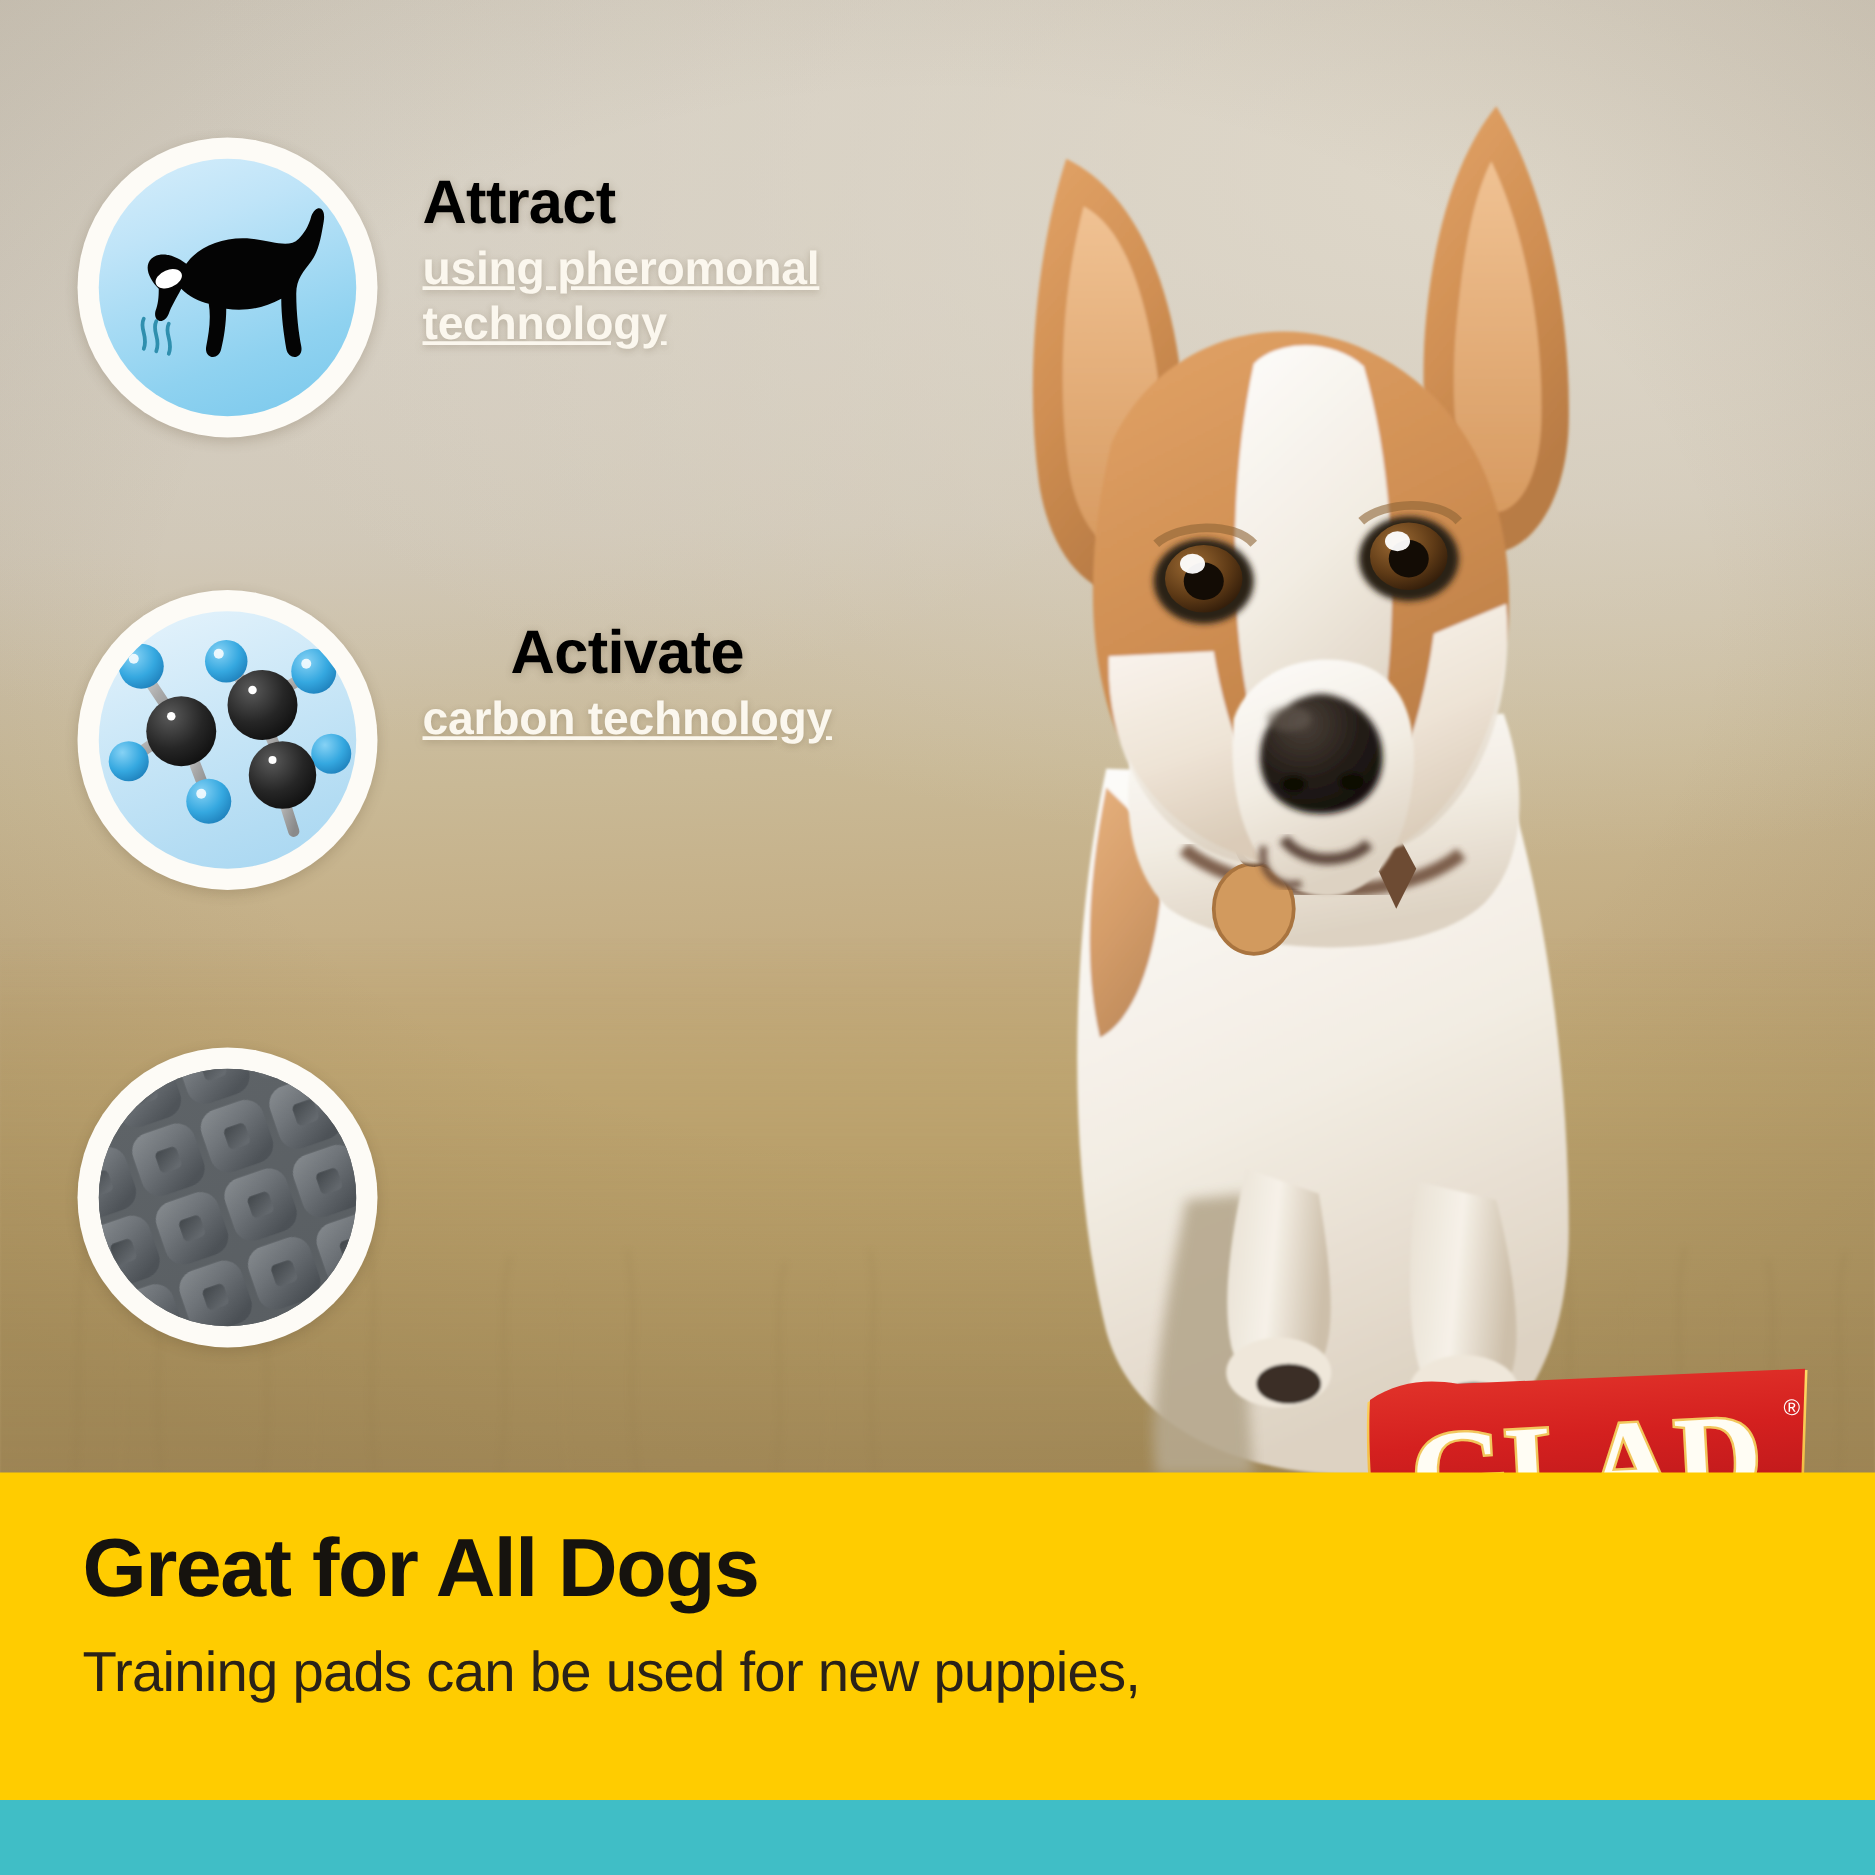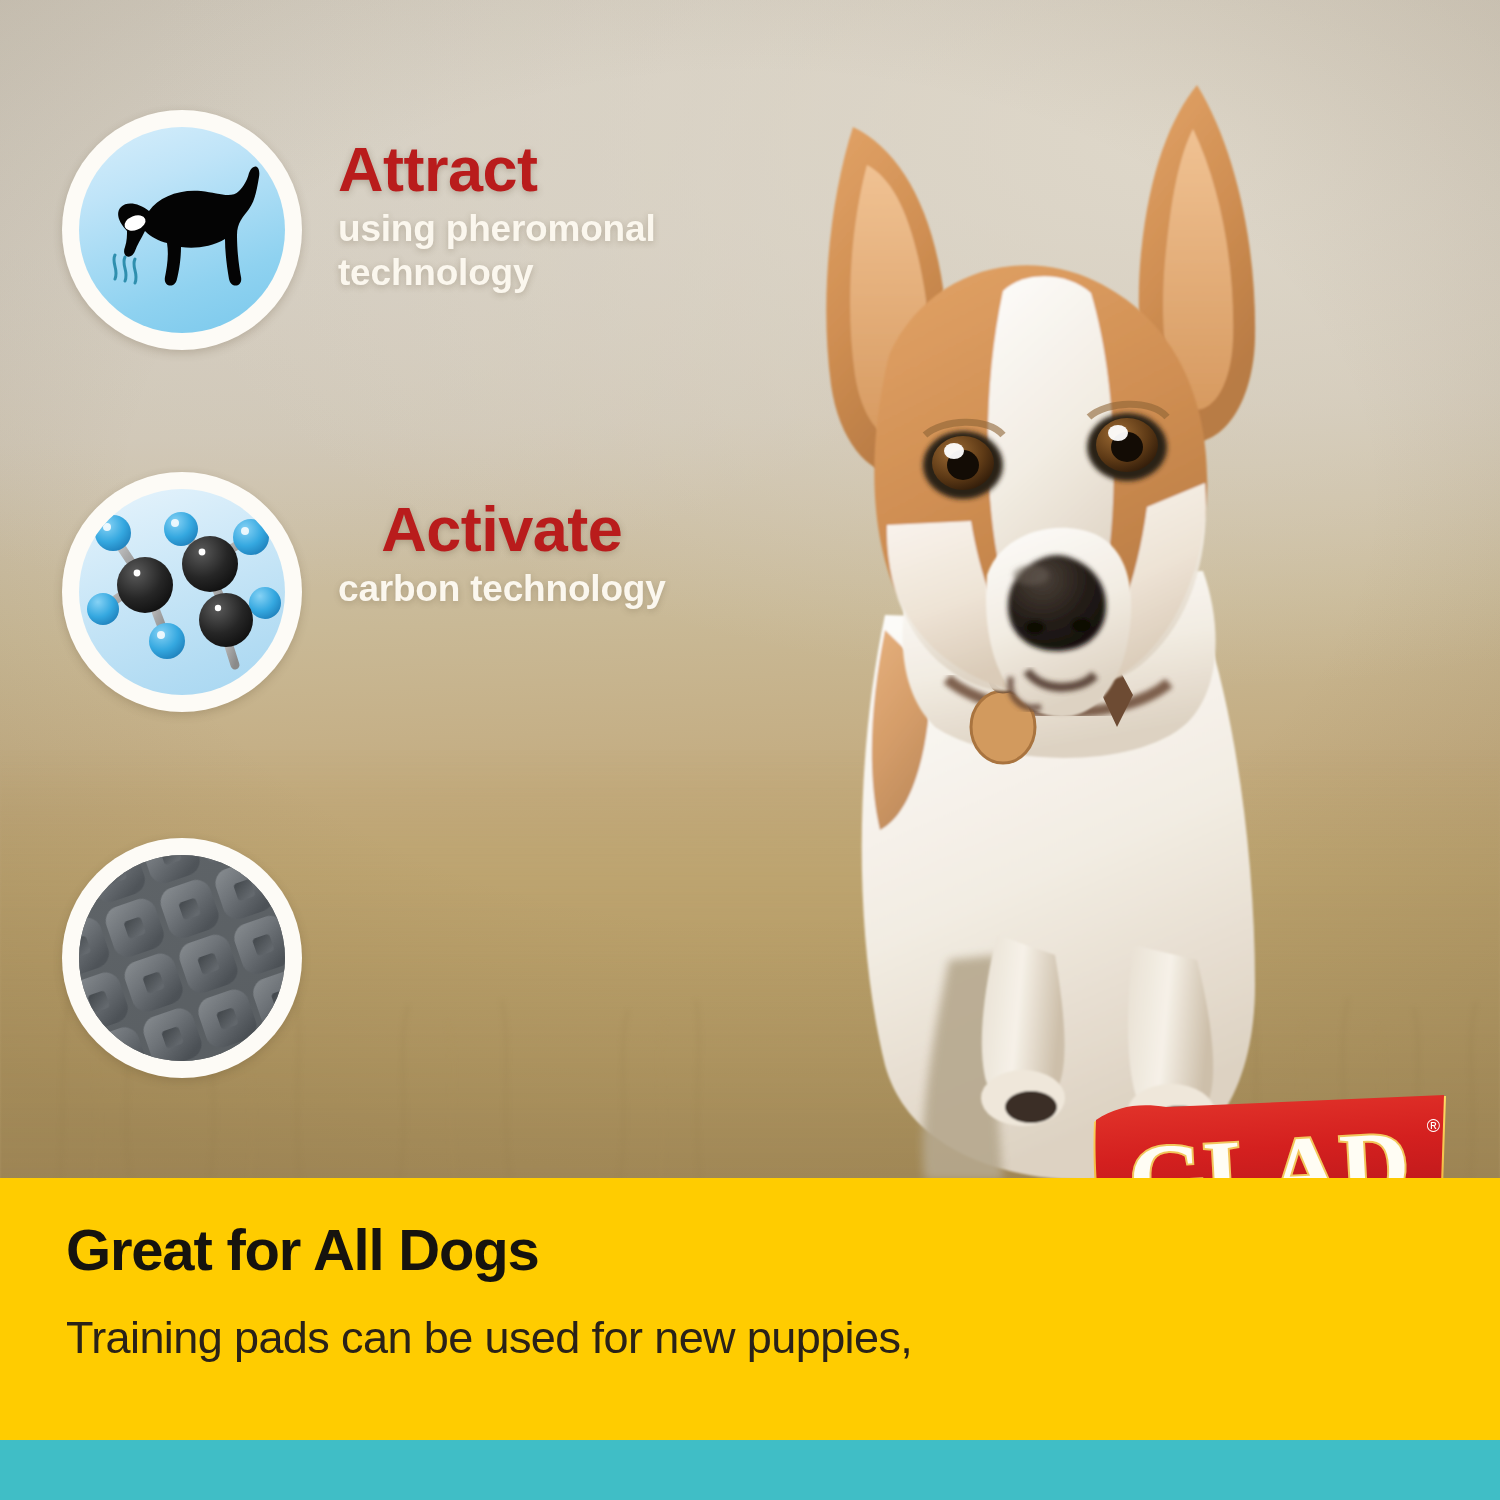--- a/index.html
+++ b/index.html
@@ -115,42 +115,42 @@
   .badge-grey .badge-inner {
     background: #5b6064;
   }
   .badge-icon { position: absolute; inset: 0; width: 100%; height: 100%; }
 
   .feature-text {
     margin-left: 36px;
     padding-top: 32px;
   }
   .feature-title {
-    font-size: 63px;
+    font-size: 49px;
     font-weight: bold;
-    color: #b91c1c;
+    color: #000000;
     line-height: 1.0;
     letter-spacing: -0.5px;
     text-shadow: 0 2px 7px rgba(90,72,45,.30);
   }
   .feature-1 .feature-text { padding-top: 28px; }
   .feature-2 .feature-text { padding-top: 26px; }
   .feature-3 .feature-text { padding-top: 30px; }
 
   .feature-sub {
     margin-top: 6px;
     font-size: 37px;
     font-weight: bold;
     color: #fbf7ee;
     line-height: 1.18;
     letter-spacing: -0.2px;
     text-shadow: 0 2px 6px rgba(90,72,45,.26);
     max-width: 430px;
   }
-  .feature-sub span { display: block; white-space: nowrap; }
+  .feature-sub span { display: block; white-space: nowrap; text-decoration: underline; }
 
   
   .glad-logo {
     position: absolute;
     left: 1090px;
     top: 1092px;
     width: 360px;
     height: 215px;
   }
   .glad-banner { position: absolute; left: 0; top: 0; width: 360px; height: 160px; }
@@ -187,21 +187,21 @@
     left: 0;
     top: 1178px;
     width: 1500px;
     height: 262px;
     background: #ffcc00;
   }
   .band-heading {
     position: absolute;
     left: 66px;
     top: 38px;
-    font-size: 58px;
+    font-size: 66px;
     font-weight: bold;
     color: #16130e;
     letter-spacing: -1.2px;
     white-space: nowrap;
   }
   .band-body {
     position: absolute;
     left: 66px;
     top: 130px;
     font-size: 45px;

